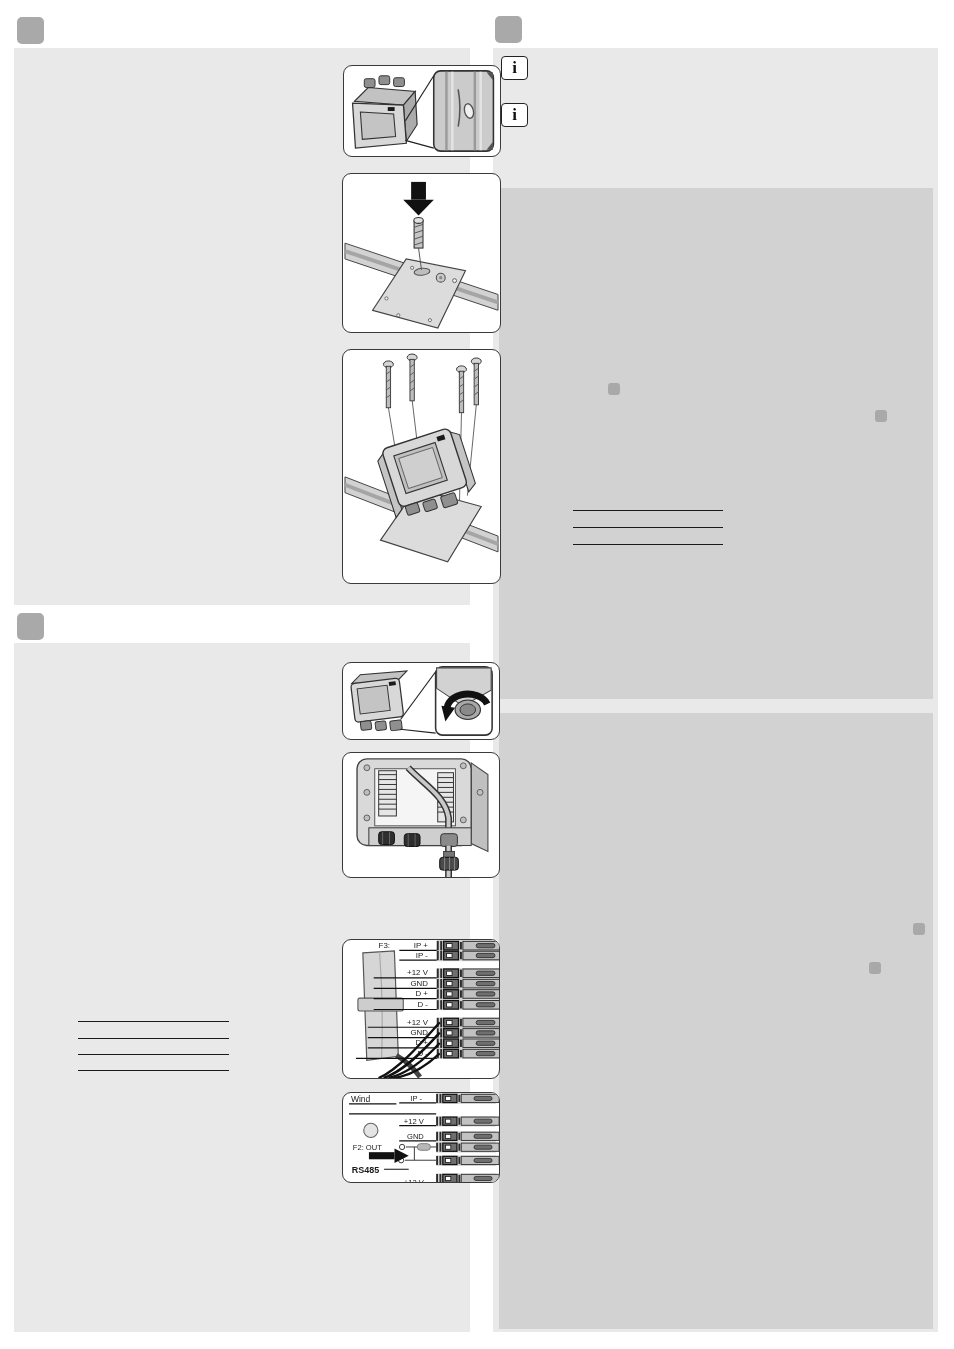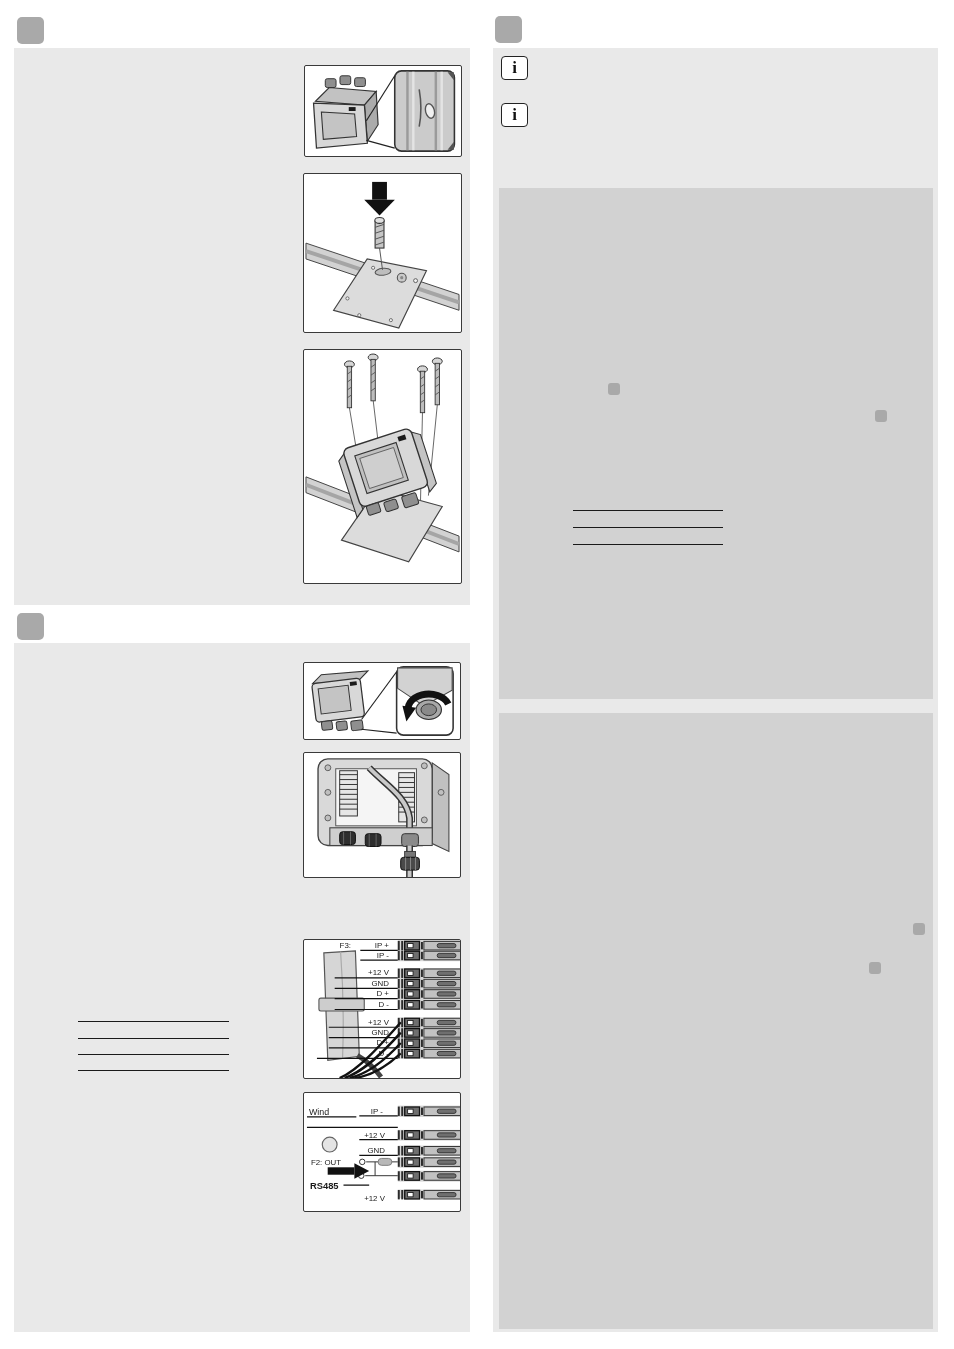--- a/index.html
+++ b/index.html
@@ -1,21 +1,21 @@
 <!DOCTYPE html>
 <html><head>
 <meta charset="utf-8">
 <style>
   html,body{margin:0;padding:0;}
   body{width:954px;height:1349px;background:#ffffff;font-family:"Liberation Sans",sans-serif;position:relative;overflow:hidden;}
   .page{position:absolute;left:0;top:0;width:954px;height:1349px;}
   .marker{position:absolute;width:27px;height:27px;background:#a9a9a9;border-radius:5px;}
   .panel-light{position:absolute;background:#e9e9e9;}
   .panel-dark{position:absolute;background:#d2d2d2;}
-  .illus{position:absolute;background:#ffffff;border:1.6px solid #3a3a3a;border-radius:2px;overflow:hidden;box-sizing:border-box;}
+  .illus{position:absolute;background:#ffffff;border:1.6px solid #3a3a3a;border-radius:9px;overflow:hidden;box-sizing:border-box;margin-left:39px;}
   .illus svg{display:block;width:100%;height:100%;}
   .info-box{position:absolute;width:27px;height:24px;background:#ffffff;border:1.4px solid #222;border-radius:4px;
     display:flex;align-items:center;justify-content:center;
     font-family:"Liberation Serif",serif;font-weight:bold;font-size:17px;color:#111;box-sizing:border-box;}
   .rule{position:absolute;height:0;border-top:1.6px solid #1a1a1a;}
   .mini-square{position:absolute;width:12px;height:12px;background:#a9a9a9;border-radius:3px;}
   .dtext{font-family:"Liberation Sans",sans-serif;fill:#1a1a1a;}
 </style>
 </head>
 <body>
@@ -318,21 +318,21 @@
       <text class="dtext" x="86" y="46.5" font-size="8" text-anchor="end">GND</text>
       <text class="dtext" x="86" y="57" font-size="8" text-anchor="end">D +</text>
       <text class="dtext" x="86" y="68" font-size="8" text-anchor="end">D -</text>
       <text class="dtext" x="86" y="86" font-size="8" text-anchor="end">+12 V</text>
       <text class="dtext" x="86" y="96.5" font-size="8" text-anchor="end">GND</text>
       <text class="dtext" x="86" y="107" font-size="8" text-anchor="end">D +</text>
       <text class="dtext" x="86" y="117.5" font-size="8" text-anchor="end">D -</text>
     </svg>
   </div>
 
-  <div class="illus" style="left:303px;top:1092px;width:158px;height:120px;">
+  <div class="illus" style="left:303px;top:1092px;width:158px;height:91px;">
     <svg viewBox="0 0 158 94">
       <defs>
         <g id="trowB">
           <rect x="0" y="0" width="2" height="9.5" fill="#2b2b2b"></rect>
           <rect x="3.5" y="0" width="2" height="9.5" fill="#2b2b2b"></rect>
           <rect x="7" y="0.4" width="15" height="8.7" fill="#6f6f6f" stroke="#111" stroke-width="1.3"></rect>
           <rect x="10" y="2.6" width="5.5" height="4.3" fill="#ffffff" stroke="#111" stroke-width="0.8"></rect>
           <rect x="23.5" y="1" width="2" height="7.5" fill="#2b2b2b"></rect>
           <rect x="26.5" y="0.4" width="40" height="8.7" fill="#c2c2c2" stroke="#333" stroke-width="1"></rect>
           <rect x="40" y="2.6" width="19" height="4.3" rx="2" fill="#6f6f6f" stroke="#222" stroke-width="0.8"></rect>

